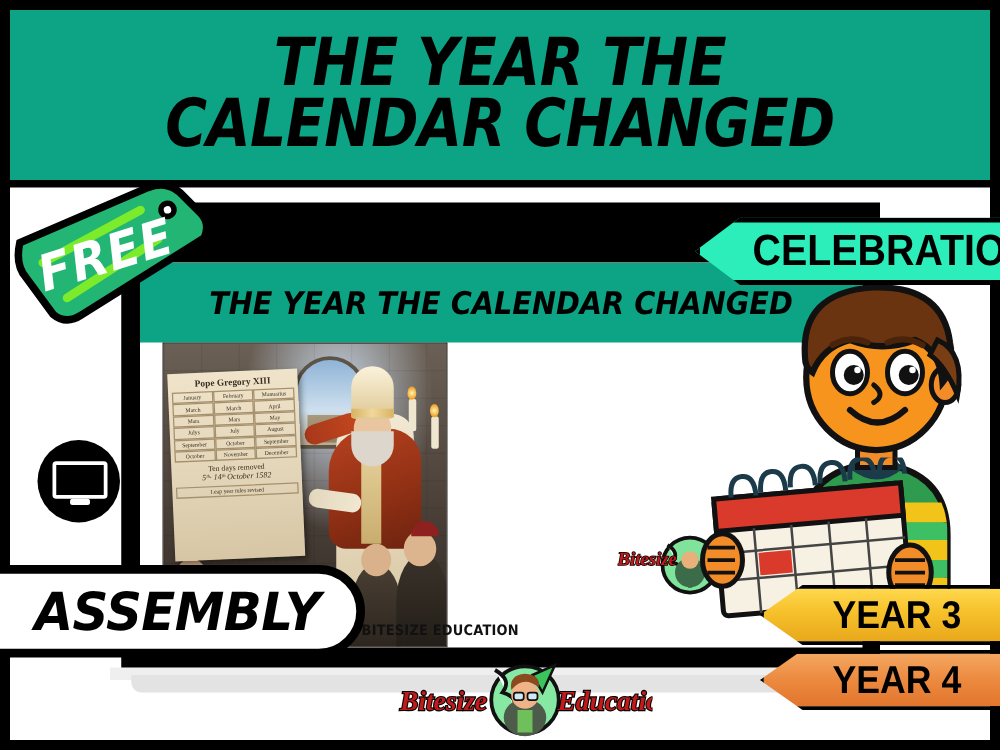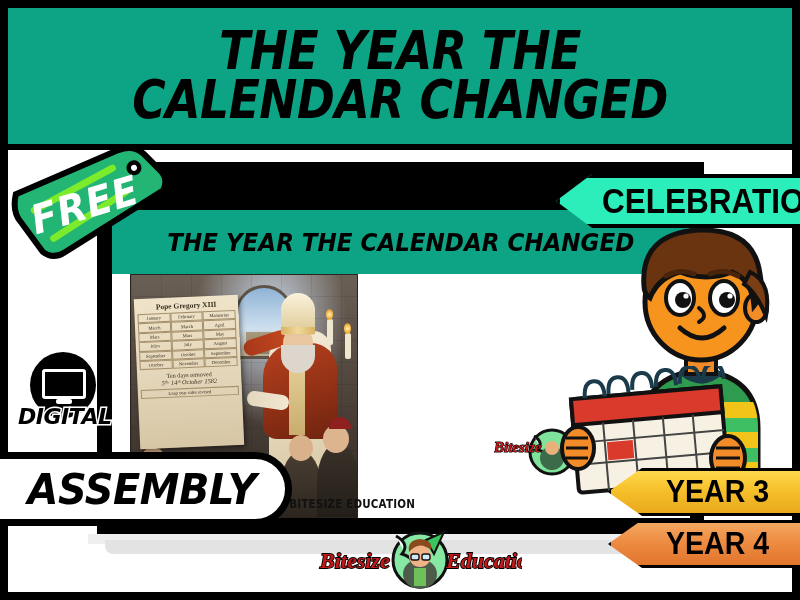--- a/index.html
+++ b/index.html
@@ -436,21 +436,20 @@
       <path d="M22 42 L108 20" stroke="#7CEB2B" stroke-width="7" stroke-linecap="round"></path>
       <path d="M34 74 L116 46" stroke="#7CEB2B" stroke-width="7" stroke-linecap="round"></path>
     </svg>
     <div class="free-text">FREE</div>
   </div>
 
   <div class="digital">
     <div class="digital-circle"></div>
     <div class="digital-screen"></div>
     <div class="digital-stand"></div>
-    <div class="digital-label">DIGITAL</div>
   </div>
 
   <div class="assembly">
     <span>ASSEMBLY</span>
   </div>
 
   <div class="celeb">
     <div class="celeb-shape"></div>
     <span>CELEBRATIONS</span>
   </div>

